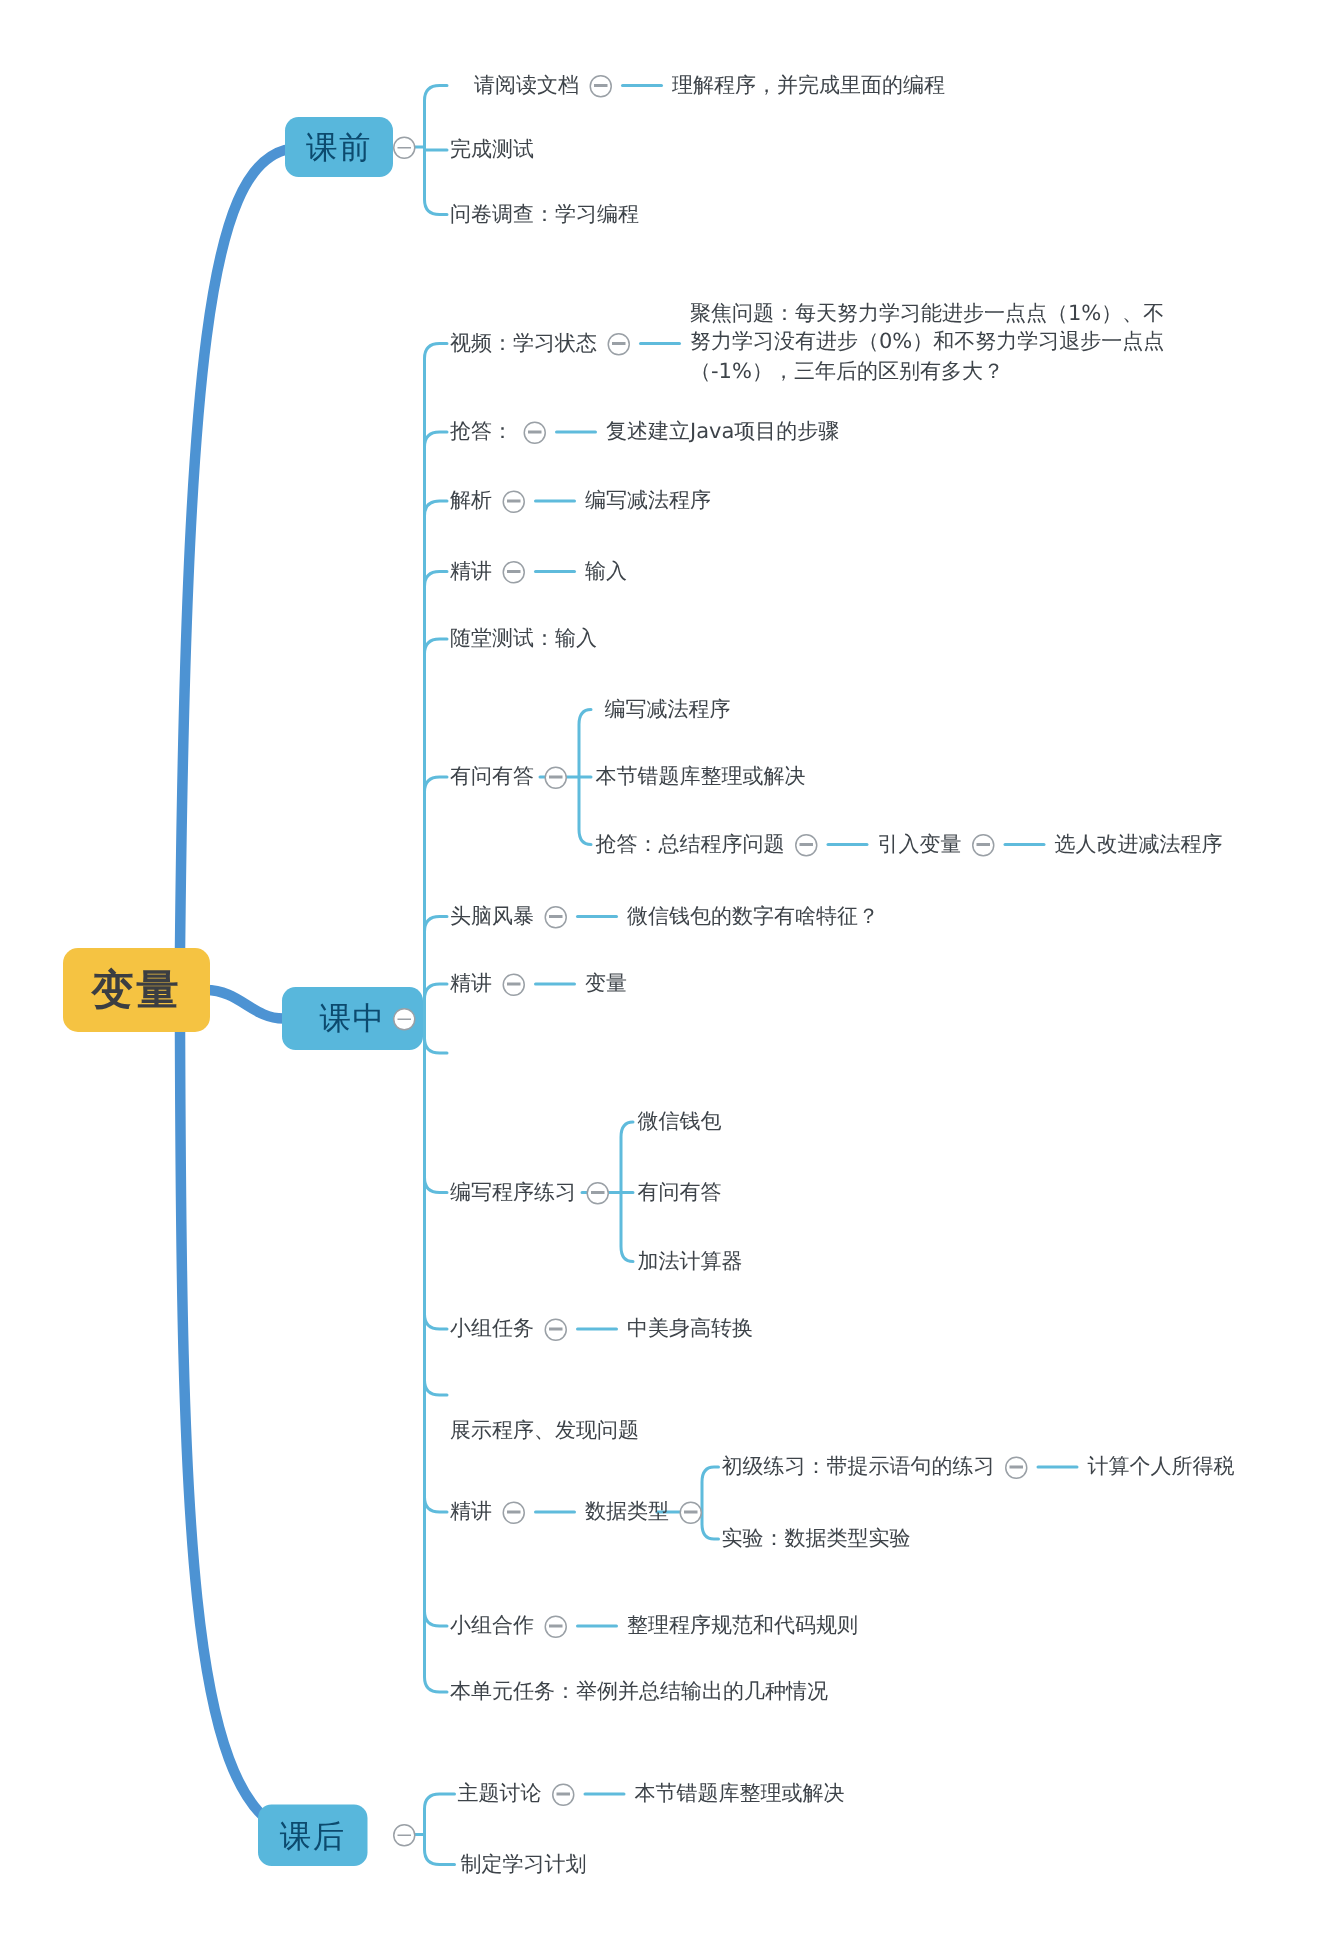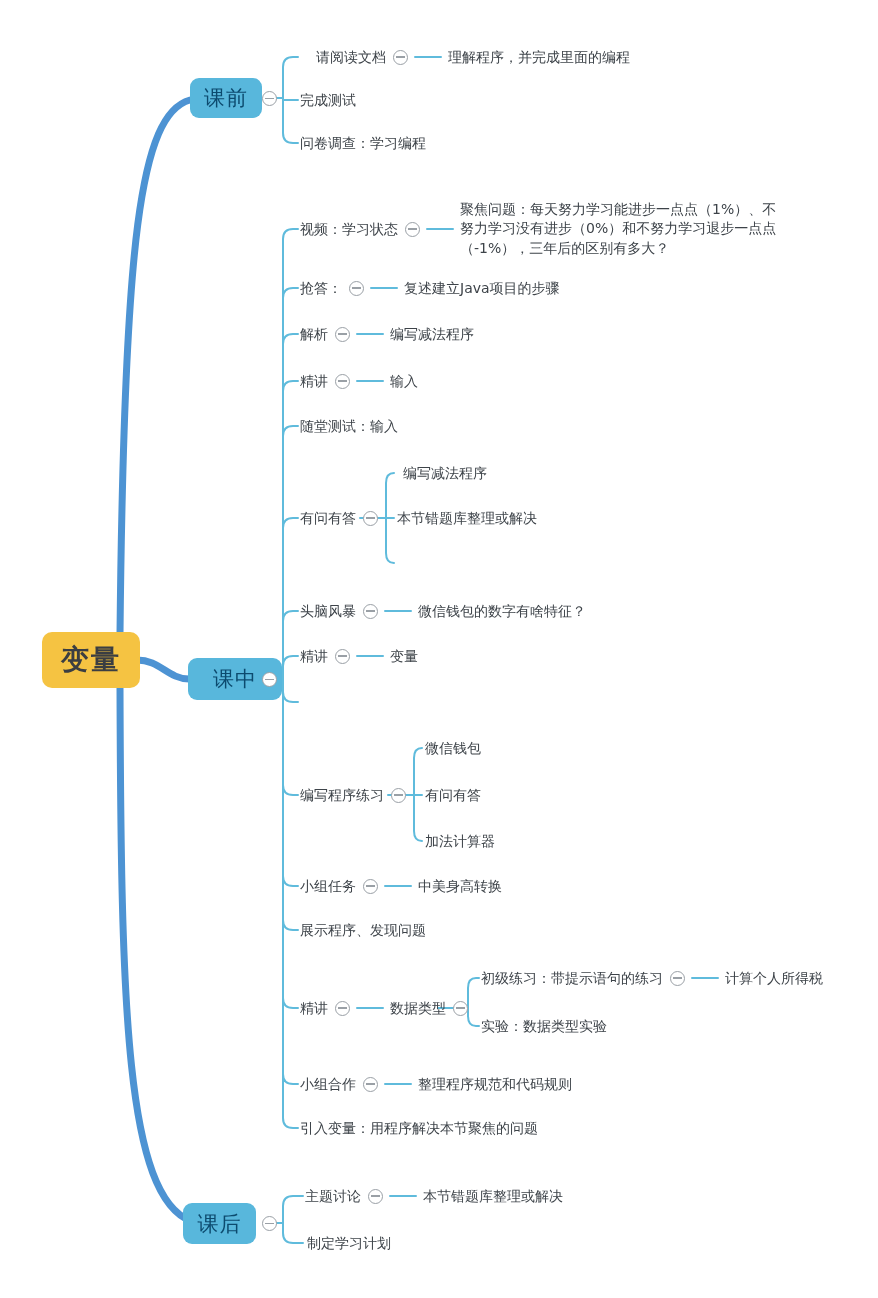--- a/index.html
+++ b/index.html
@@ -99,21 +99,21 @@
   <div class="node-box" style="left:190px;top:78px;width:72px;height:40px">
     <span>课前</span>
   </div>
   <span class="collapse abs" style="left:262px;top:91px"></span>
 
   <div class="node-box" style="left:188px;top:658px;width:94px;height:42px">
     <span>课中</span>
   </div>
   <span class="collapse abs" style="left:262px;top:672px"></span>
 
-  <div class="node-box" style="left:183px;top:1203px;width:73px;height:41px">
+  <div class="node-box" style="left:172px;top:1203px;width:73px;height:41px">
     <span>课后</span>
   </div>
   <span class="collapse abs" style="left:262px;top:1216px"></span>
 
   <div class="row" style="left:316px;top:57px;transform:translateY(-50%)">
     <span class="lbl">请阅读文档</span>
     <span class="collapse"></span>
     <span class="link"></span>
     <span class="lbl">理解程序，并完成里面的编程</span>
   </div>
@@ -154,20 +154,29 @@
   <div class="row" style="left:300px;top:518px;transform:translateY(-50%)">
     <span class="lbl">有问有答</span>
     <span class="collapse"></span>
   </div>
   <div class="row" style="left:403px;top:473px;transform:translateY(-50%)">
     <span class="lbl">编写减法程序</span>
   </div>
   <div class="row" style="left:397px;top:518px;transform:translateY(-50%)">
     <span class="lbl">本节错题库整理或解决</span>
   </div>
+  <div class="row" style="left:397px;top:563px;transform:translateY(-50%)">
+    <span class="lbl">抢答：总结程序问题</span>
+    <span class="collapse"></span>
+    <span class="link"></span>
+    <span class="lbl">引入变量</span>
+    <span class="collapse"></span>
+    <span class="link"></span>
+    <span class="lbl">选人改进减法程序</span>
+  </div>
   <div class="row" style="left:300px;top:611px;transform:translateY(-50%)">
     <span class="lbl">头脑风暴</span>
     <span class="collapse"></span>
     <span class="link"></span>
     <span class="lbl">微信钱包的数字有啥特征？</span>
   </div>
   <div class="row" style="left:300px;top:656px;transform:translateY(-50%)">
     <span class="lbl">精讲</span>
     <span class="collapse"></span>
     <span class="link"></span>
@@ -185,21 +194,21 @@
   </div>
   <div class="row" style="left:425px;top:841px;transform:translateY(-50%)">
     <span class="lbl">加法计算器</span>
   </div>
   <div class="row" style="left:300px;top:886px;transform:translateY(-50%)">
     <span class="lbl">小组任务</span>
     <span class="collapse"></span>
     <span class="link"></span>
     <span class="lbl">中美身高转换</span>
   </div>
-  <div class="row" style="left:300px;top:930px;transform:translateY(-50%)">
+  <div class="row" style="left:300px;top:954px;transform:translateY(-50%)">
     <span class="lbl">展示程序、发现问题</span>
   </div>
   <div class="row" style="left:300px;top:1008px;transform:translateY(-50%)">
     <span class="lbl">精讲</span>
     <span class="collapse"></span>
     <span class="link"></span>
     <span class="lbl">数据类型</span>
     <span class="collapse"></span>
   </div>
   <div class="row" style="left:481px;top:978px;transform:translateY(-50%)">
@@ -211,21 +220,21 @@
   <div class="row" style="left:481px;top:1026px;transform:translateY(-50%)">
     <span class="lbl">实验：数据类型实验</span>
   </div>
   <div class="row" style="left:300px;top:1084px;transform:translateY(-50%)">
     <span class="lbl">小组合作</span>
     <span class="collapse"></span>
     <span class="link"></span>
     <span class="lbl">整理程序规范和代码规则</span>
   </div>
   <div class="row" style="left:300px;top:1128px;transform:translateY(-50%)">
-    <span class="lbl">引入变量：用程序解决本节聚焦的问题</span>
+    <span class="lbl">本单元任务：举例并总结输出的几种情况</span>
   </div>
 
   <div class="row" style="left:305px;top:1196px;transform:translateY(-50%)">
     <span class="lbl">主题讨论</span>
     <span class="collapse"></span>
     <span class="link"></span>
     <span class="lbl">本节错题库整理或解决</span>
   </div>
   <div class="row" style="left:307px;top:1243px;transform:translateY(-50%)">
     <span class="lbl">制定学习计划</span>

